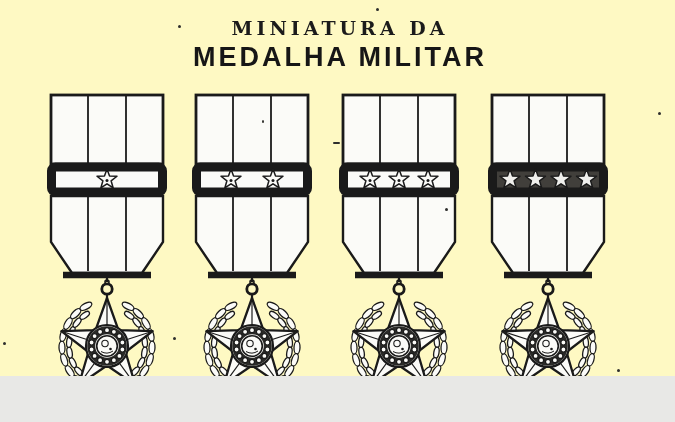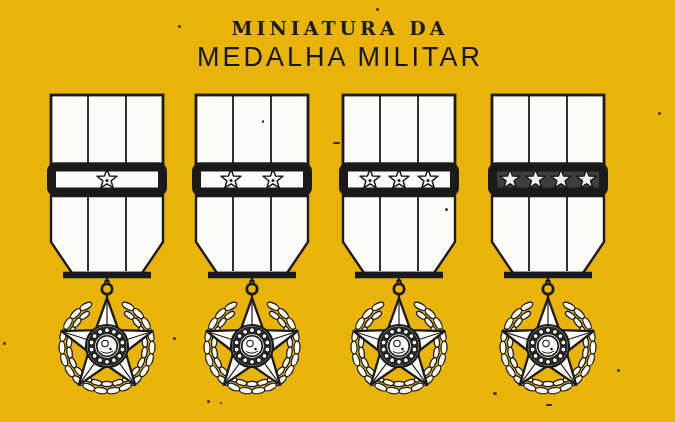--- a/index.html
+++ b/index.html
@@ -1,35 +1,35 @@
 <!DOCTYPE html>
 <html><head>
 <meta charset="utf-8">
 <style>
   html,body{margin:0;padding:0;background:#e8e8e6;}
   .page{
     position:relative;
-    width:675px;height:422px;
-    background:#eab308;
+    width:675px;height:376px;
+    background:#fef9c3;
     overflow:hidden;
     font-family:"Liberation Sans", sans-serif;
     color:#1c1c1c;
   }
   .title-block{
     position:absolute;top:17px;left:10px;width:660px;
     text-align:center;
   }
   .title-line1{
     font-family:"DejaVu Serif", serif;
     font-weight:700;font-size:19px;letter-spacing:4px;
     color:#1b1b1b;
   }
   .title-line2{
     font-family:"Liberation Sans", sans-serif;
-    font-weight:400;font-size:27px;letter-spacing:3px;
+    font-weight:700;font-size:27px;letter-spacing:3px;
     margin-top:3px;color:#161616;
   }
   .medal-slot{
     position:absolute;top:92px;width:130px;height:318px;
   }
   .medal-slot svg{display:block;}
   .speck{
     position:absolute;background:#2e2e2c;border-radius:50%;
   }
   .speck.dash{border-radius:1px;}

